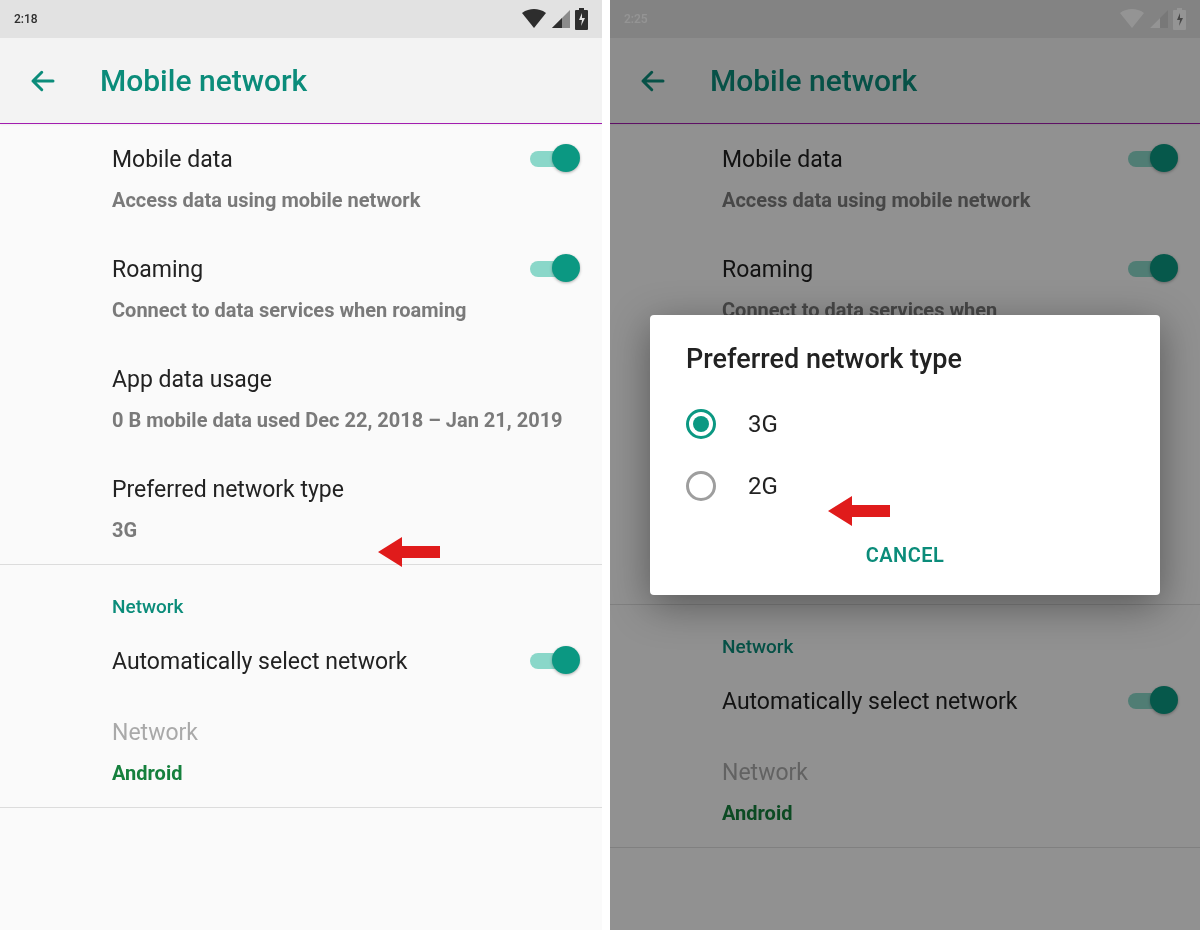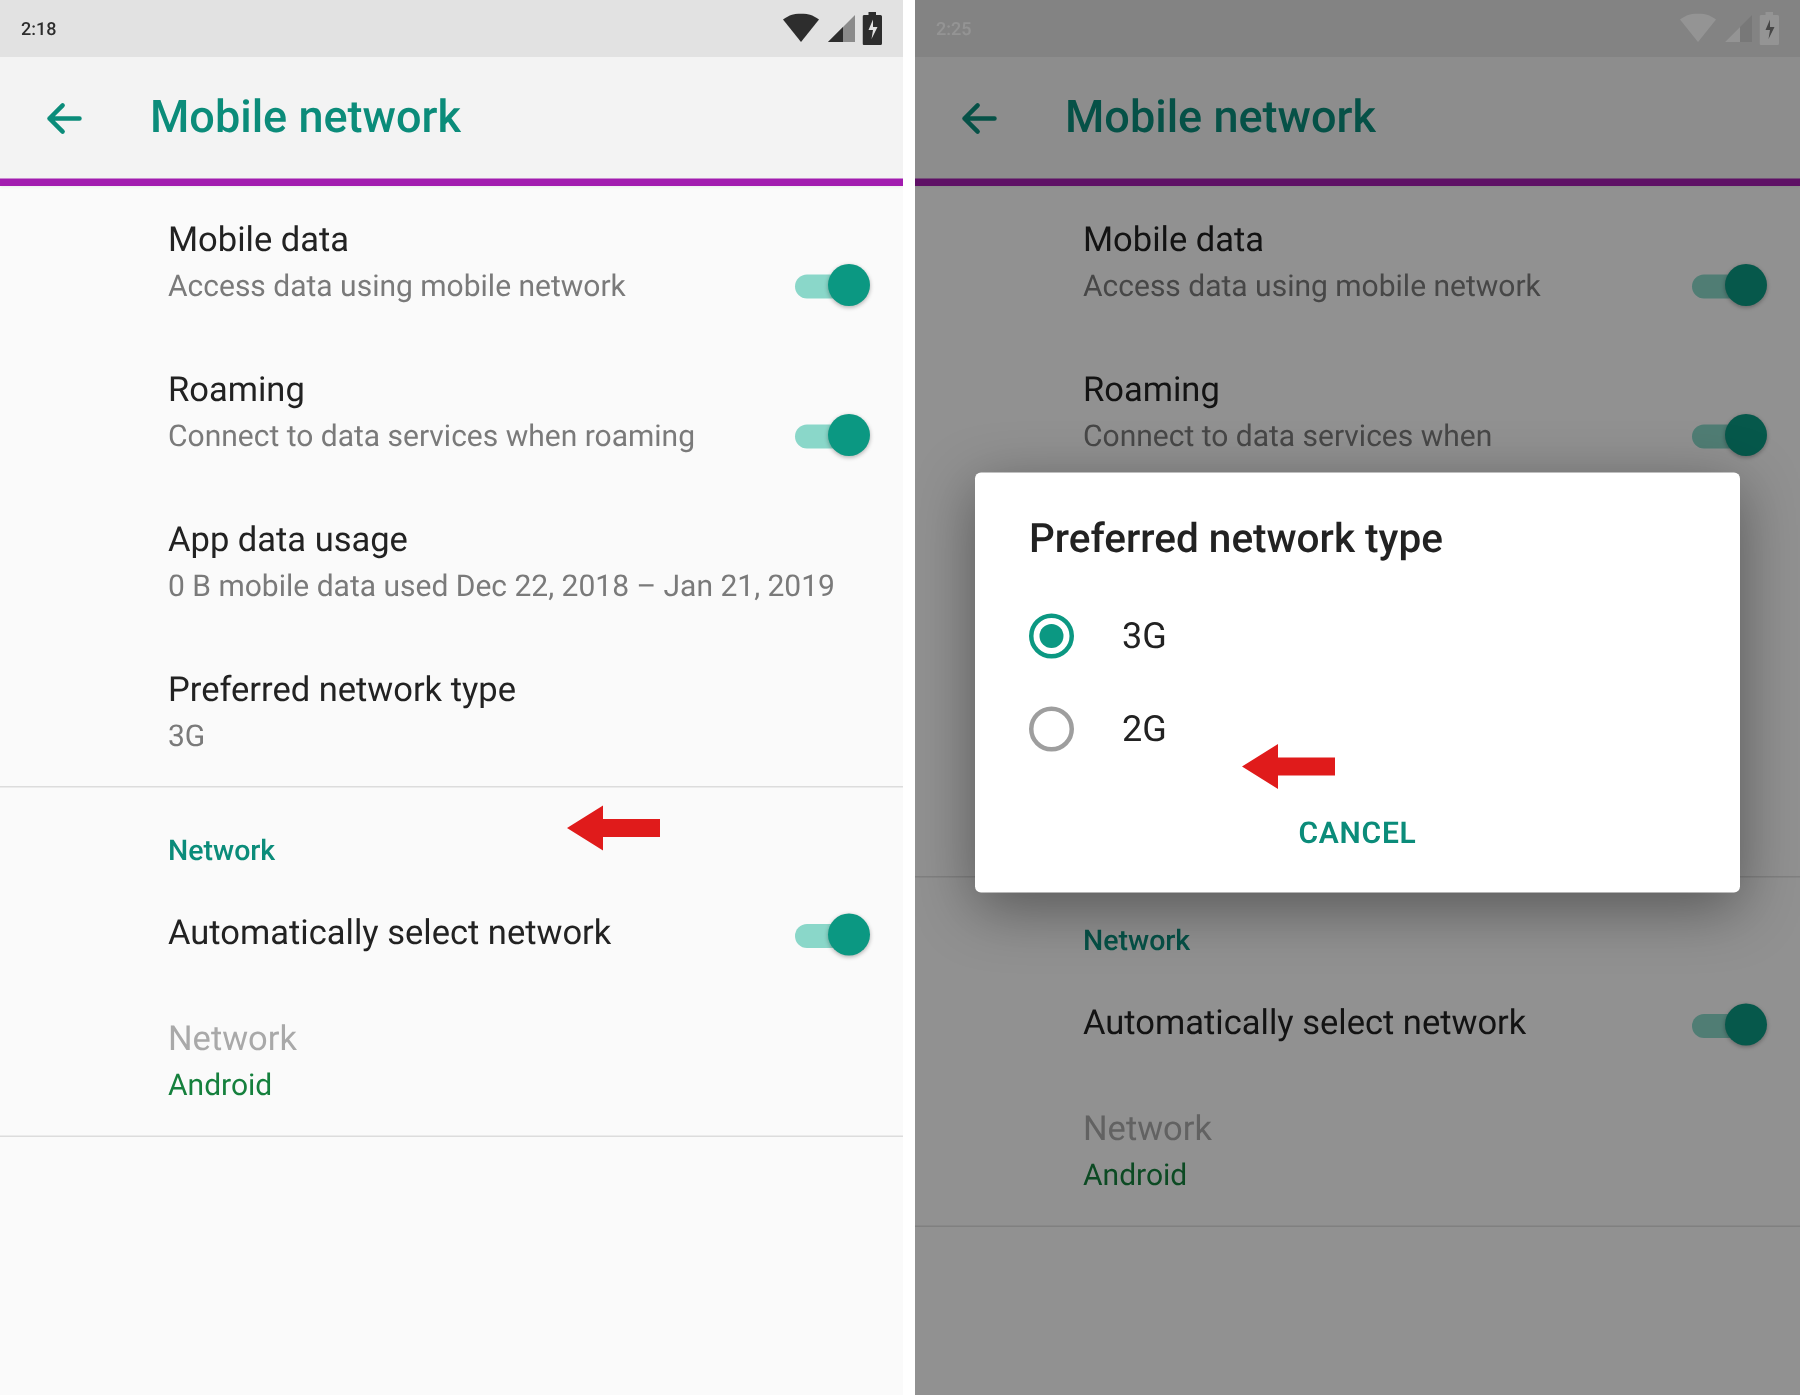--- a/index.html
+++ b/index.html
@@ -25,38 +25,38 @@
     font-size:12px; font-weight:500; color:#2d2d2d;
   }
   .status-icons { display:flex; align-items:center; gap:4px; }
 
   
   .appbar {
     height:86px;
     background:#f3f3f3;
     display:flex; align-items:center;
     padding:0 18px;
-    border-bottom:5px solid #a21caf;
+    border-bottom:1px solid #a21caf;
     box-shadow: 0 1px 2px rgba(0,0,0,0.05);
   }
   .back-arrow { color:#0b8c7a; margin-right:42px; margin-left:10px; }
   .appbar-title { color:#0b8c7a; font-size:30px; font-weight:500; }
 
   
   .list { padding:0; }
   .item {
     padding:20px 24px 20px 112px;
-    display:flex; align-items:flex-end;
+    display:flex; align-items:flex-start;
     position:relative;
     min-height:60px;
     gap:24px;
   }
   .item .textcol { flex:1; }
   .item .title { font-size:23px; color:#222; line-height:1.35; }
-  .item .sub   { font-size:20px; color:#7a7a7a; line-height:1.35; margin-top:2px; }
+  .item .sub   { font-size:20px; color:#7a7a7a; line-height:1.35; margin-top:12px;font-weight:bold; }
   .item.disabled .title { color:#a9a9a9; }
   .item.disabled .sub   { color:#15803d; }
 
   .section-header {
     padding:30px 24px 8px 112px;
     color:#0b8c7a; font-size:19px; font-weight:500;
   }
 
   .divider { height:1px; background:#dcdcdc; margin:0; }
 

